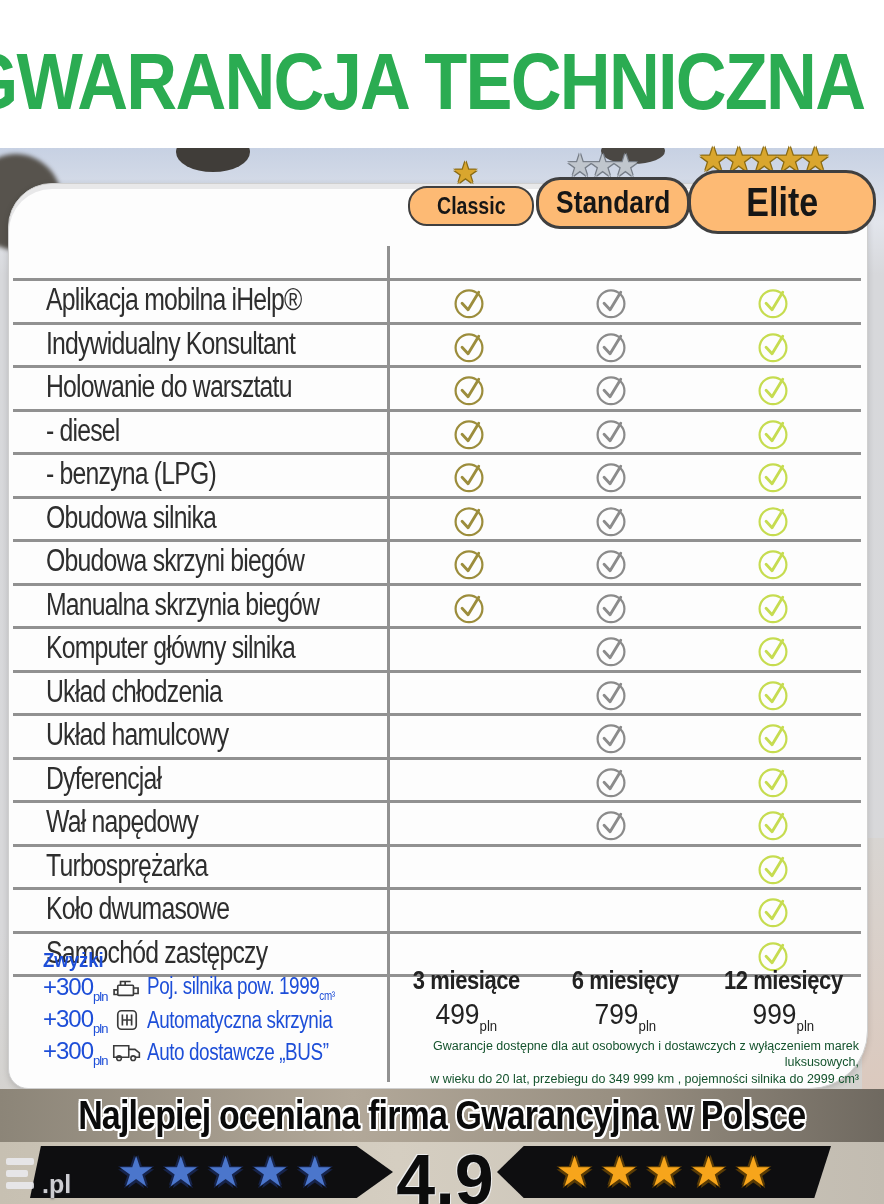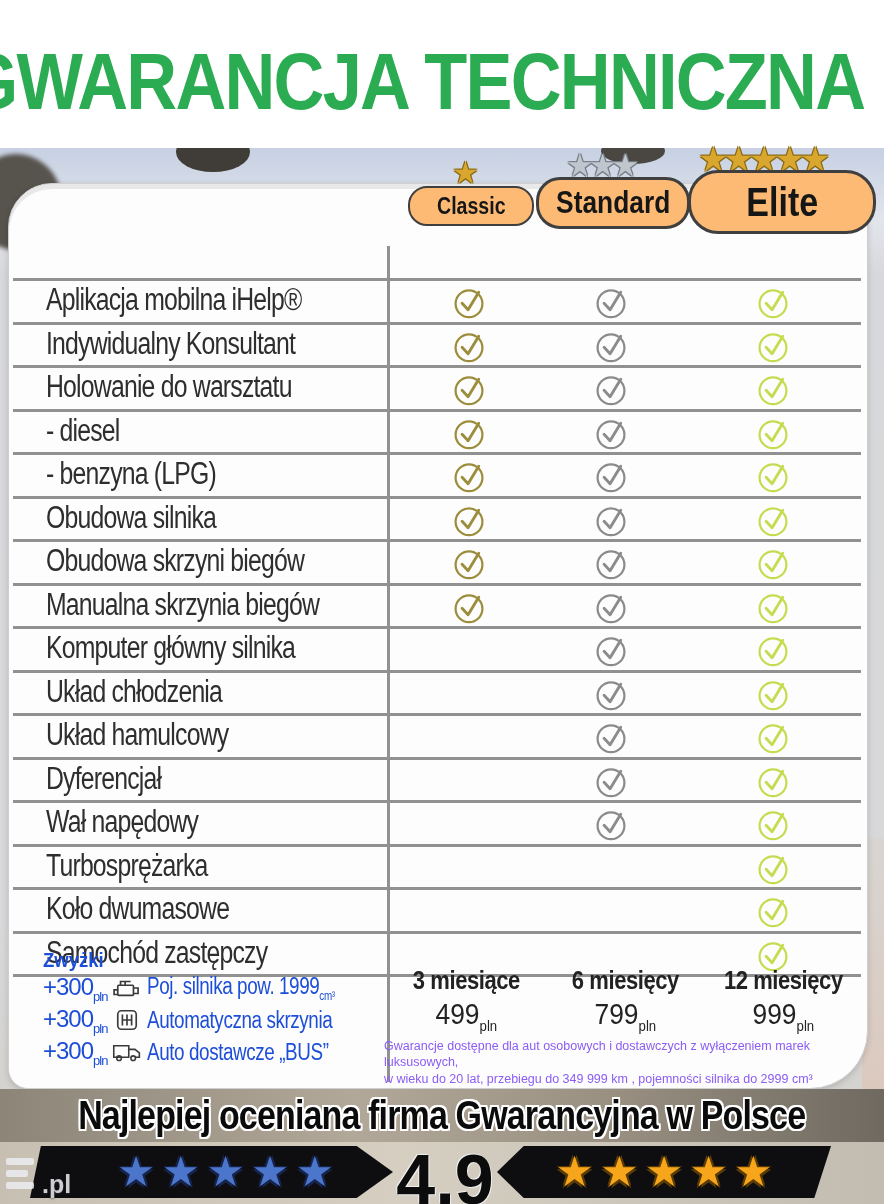--- a/index.html
+++ b/index.html
@@ -50,22 +50,22 @@
   .sur-lbl{font-size:23px;letter-spacing:-.5px;transform:scaleX(.82);transform-origin:0 50%;}
   .sur-lbl .lsub{font-size:12px;}
 
   
   .pricing{position:absolute;left:378px;top:782px;width:476px;display:flex;text-align:center;color:#222;}
   .price-block{flex:1;}
   .duration{font-size:25px;font-weight:bold;letter-spacing:-.5px;transform:scaleX(.88);white-space:nowrap;}
   .price{font-size:30px;margin-top:2px;transform:scaleX(.88);white-space:nowrap;}
   .price sub{font-size:15px;}
 
-  .disclaimer{position:absolute;left:375px;top:854px;width:475px;text-align:left;
-              font-size:12.5px;line-height:1.3;color:#8b5cf6;}
+  .disclaimer{position:absolute;left:375px;top:854px;width:475px;text-align:right;
+              font-size:12.5px;line-height:1.3;color:#14532d;}
 
   
   .pill{position:absolute;background:#fdba74;border:2px solid #3f3f3f;display:flex;
         align-items:center;justify-content:center;z-index:5;}
   .pill-label{font-weight:bold;color:#161616;white-space:nowrap;transform:scaleX(.85);}
   .pill-classic{left:408px;top:186px;width:122px;height:36px;border-radius:19px;}
   .pill-classic .pill-label{font-size:23px;}
   .pill-standard{left:536px;top:177px;width:148px;height:46px;border-radius:24px;border-width:3px;}
   .pill-standard .pill-label{font-size:31px;}
   .pill-elite{left:688px;top:170px;width:182px;height:58px;border-radius:30px;border-width:3px;}

